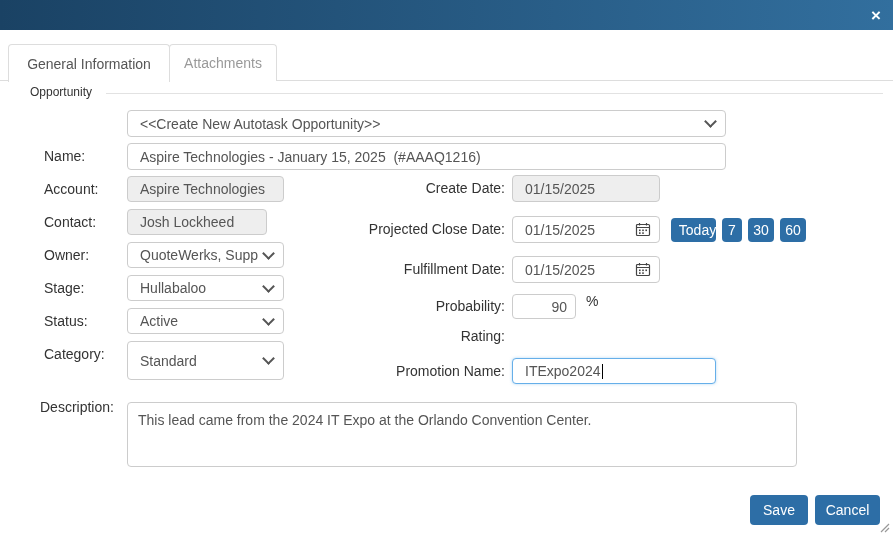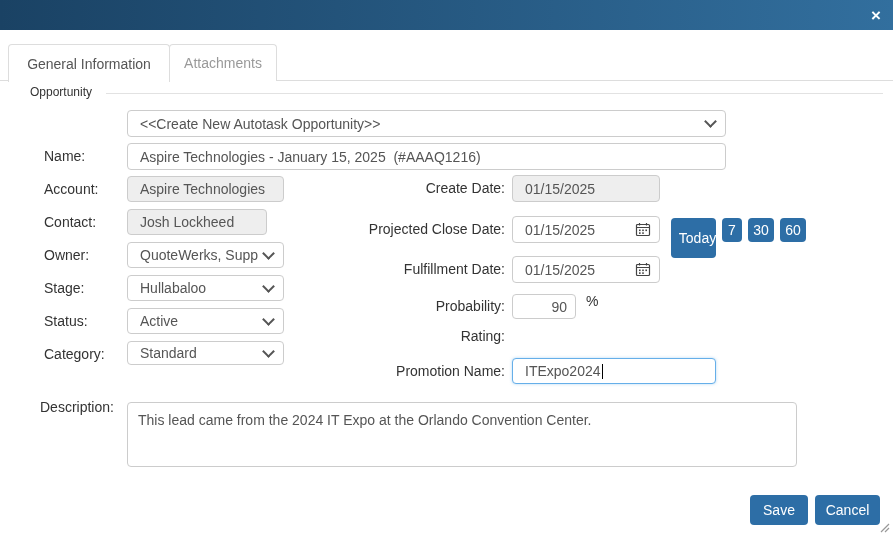--- a/index.html
+++ b/index.html
@@ -108,21 +108,21 @@
     <span class="chev"></span>
   </div>
 
   <div class="lbl" style="left:44px; top:308px;">Status:</div>
   <div class="box sel" style="left:127px; top:308px; width:157px; height:26px;">
     <span class="val">Active</span>
     <span class="chev"></span>
   </div>
 
   <div class="lbl" style="left:44px; top:341px;">Category:</div>
-  <div class="box sel" style="left:127px; top:341px; width:157px; height:24px;">
+  <div class="box sel" style="left:127px; top:341px; width:157px; height:39px;">
     <span class="val">Standard</span>
     <span class="chev"></span>
   </div>
 
   <div class="lbl rlbl" style="top:175px; line-height:27px;">Create Date:</div>
   <div class="box ro" style="left:512px; top:175px; width:148px; height:27px;">
     <span class="val">01/15/2025</span>
   </div>
 
   <div class="lbl rlbl" style="top:216px; line-height:27px;">Projected Close Date:</div>
@@ -135,21 +135,21 @@
         <line x1="4.5" y1="1" x2="4.5" y2="3.5" stroke="#444" stroke-width="1.2"></line>
         <line x1="11.5" y1="1" x2="11.5" y2="3.5" stroke="#444" stroke-width="1.2"></line>
         <rect x="4" y="7.5" width="1.6" height="1.6" fill="#444"></rect>
         <rect x="7.2" y="7.5" width="1.6" height="1.6" fill="#444"></rect>
         <rect x="10.4" y="7.5" width="1.6" height="1.6" fill="#444"></rect>
         <rect x="4" y="10.3" width="1.6" height="1.6" fill="#444"></rect>
         <rect x="7.2" y="10.3" width="1.6" height="1.6" fill="#444"></rect>
       </svg>
     </span>
   </div>
-  <div class="btn" style="left:671px; top:218px; width:45px; height:40px;padding-left:8px;">Today</div>
+  <div class="btn" style="left:671px; top:218px; width:45px; height:24px;padding-left:8px;">Today</div>
   <div class="btn" style="left:722px; top:218px; width:20px; height:24px;">7</div>
   <div class="btn" style="left:748px; top:218px; width:26px; height:24px;">30</div>
   <div class="btn" style="left:780px; top:218px; width:26px; height:24px;">60</div>
 
   <div class="lbl rlbl" style="top:256px; line-height:27px;">Fulfillment Date:</div>
   <div class="box datebox" style="left:512px; top:256px; width:148px; height:27px;">
     <span class="val">01/15/2025</span>
     <span class="calicon">
       <svg width="16" height="15" viewBox="0 0 16 15">
         <rect x="1.5" y="2.5" width="13" height="11" rx="1" fill="none" stroke="#444" stroke-width="1.2"></rect>

